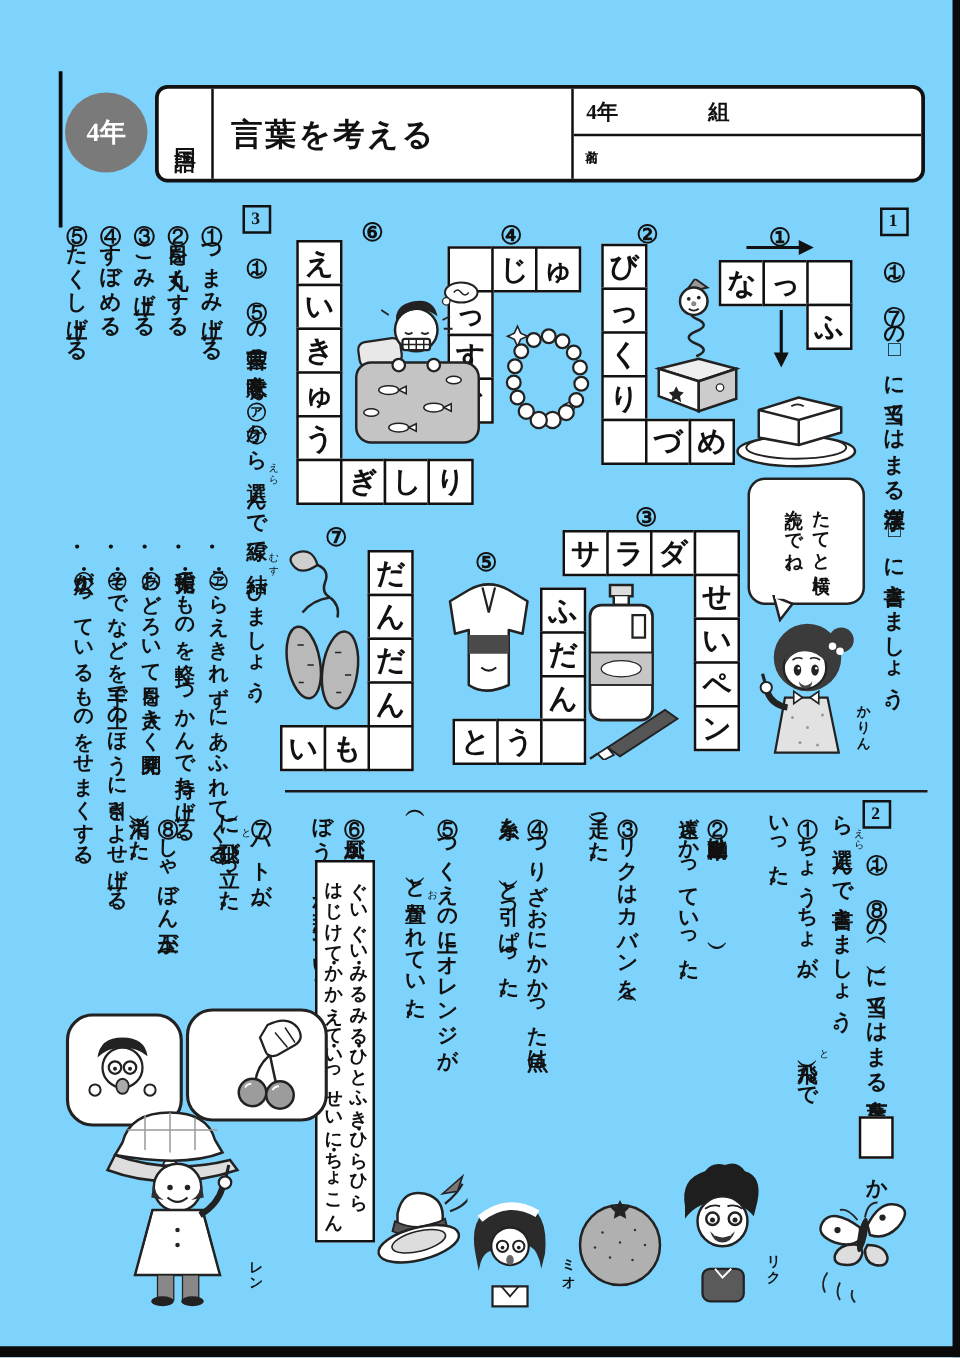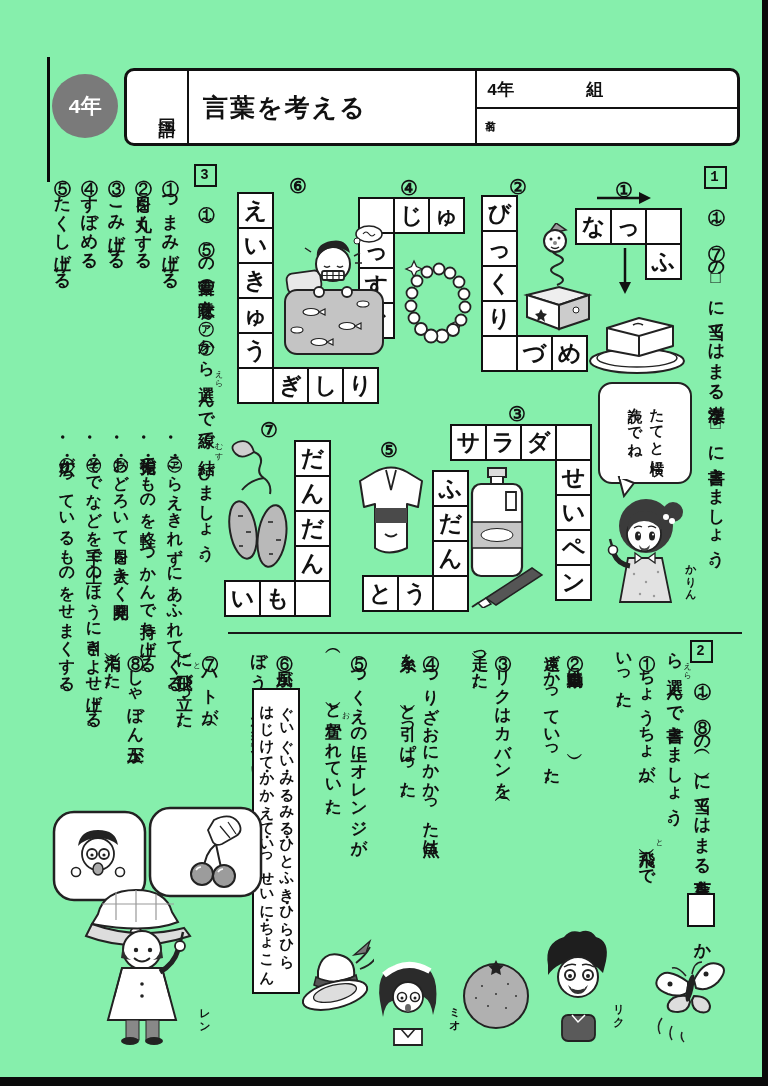--- a/index.html
+++ b/index.html
@@ -1,28 +1,28 @@
 <!DOCTYPE html>
 <html><head>
 <meta charset="utf-8">
 <style>
   html,body{margin:0;padding:0;background:#fff;}
-  .sheet{position:relative;width:768px;height:1086px;background:#86efac;overflow:hidden;
-         font-family:Liberation Mono, monospace;color:#111;}
+  .sheet{position:relative;width:768px;height:1086px;background:#7dd3fc;overflow:hidden;
+         font-family:Liberation Serif, serif;color:#111;}
   .abs{position:absolute;}
   
   .vtext{writing-mode:vertical-rl;white-space:pre-line;font-weight:bold;line-height:26px;
          letter-spacing:1px;}
   ruby rt{font-size:8px;font-weight:normal;}
   
   .badge{position:absolute;left:52px;top:74px;width:66px;height:64px;border-radius:50%;
          background:#7a7a7a;color:#fff;font-size:21px;font-weight:bold;
          display:flex;align-items:center;justify-content:center;}
   .hbox{position:absolute;left:124px;top:68px;width:616px;height:78px;border:3px solid #111;
-        border-radius:10px;background:#fff;box-sizing:border-box;display:flex;padding-left:18px;}
+        border-radius:10px;background:#fff;box-sizing:border-box;display:flex;}
   .subject{width:42px;border-right:2.5px solid #111;display:flex;align-items:center;
            justify-content:center;}
   .subject .v{writing-mode:vertical-rl;font-size:17px;font-weight:bold;letter-spacing:2px;}
   .htitle{flex:0 0 272px;display:flex;align-items:center;padding-left:14px;font-size:25px;
           font-weight:bold;letter-spacing:2px;}
   .hright{flex:1;border-left:2.5px solid #111;display:flex;flex-direction:column;}
   .hrow1{height:36px;border-bottom:2px solid #111;display:flex;align-items:center;
          font-size:17px;font-weight:bold;}
   .hrow2{flex:1;position:relative;}
   .namelab{position:absolute;left:7px;top:3px;writing-mode:vertical-rl;font-size:10.5px;

